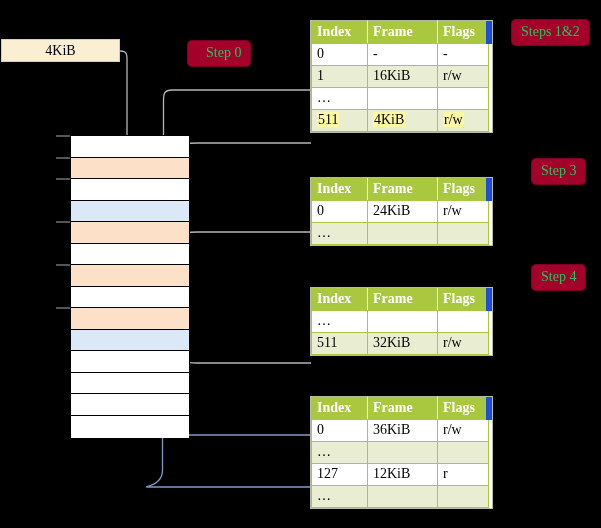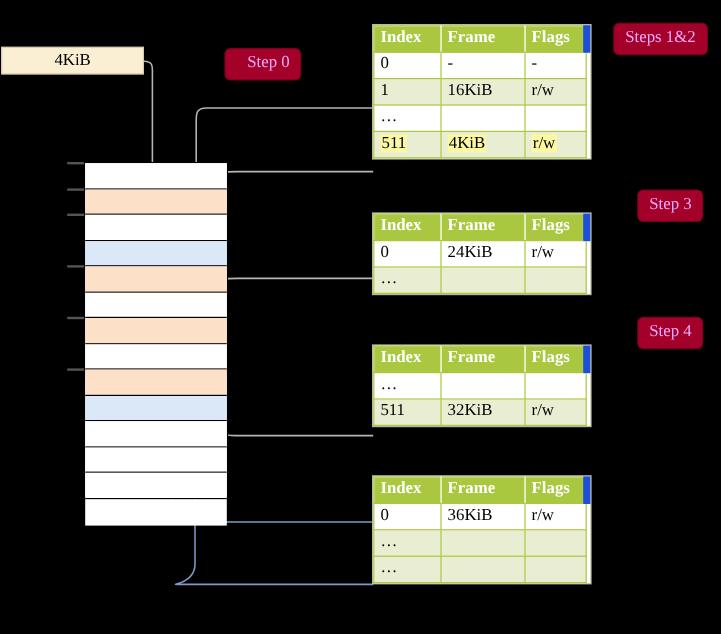--- a/index.html
+++ b/index.html
@@ -13,21 +13,21 @@
     height: 528px;
     background: #000000;
     font-family: "Liberation Serif", "DejaVu Serif", serif;
     overflow: hidden;
   }
 
   
   .step-badge {
     position: absolute;
     background: #a3002a;
-    color: #f0abfc;
+    color: #22c55e;
     font-family: "Liberation Serif", "DejaVu Serif", serif;
     font-size: 14px;
     line-height: 1;
     padding: 5px 9px 6px 9px;
     border-radius: 4px;
     white-space: nowrap;
     box-shadow: 0 0 0 1px #7d0020;
     text-align: center;
   }
 
@@ -265,20 +265,25 @@
           <tr>
             <td class="c-index"><span>0</span></td>
             <td class="c-frame"><span>36KiB</span></td>
             <td class="c-flags"><span>r/w</span></td>
           </tr>
           <tr class="alt">
             <td class="c-index"><span>…</span></td>
             <td class="c-frame"><span></span></td>
             <td class="c-flags"><span></span></td>
           </tr>
+          <tr>
+            <td class="c-index"><span>127</span></td>
+            <td class="c-frame"><span>12KiB</span></td>
+            <td class="c-flags"><span>r</span></td>
+          </tr>
           <tr class="alt">
             <td class="c-index"><span>…</span></td>
             <td class="c-frame"><span></span></td>
             <td class="c-flags"><span></span></td>
           </tr>
         </tbody>
       </table>
     </div>
 
   <div id="badges-host">

